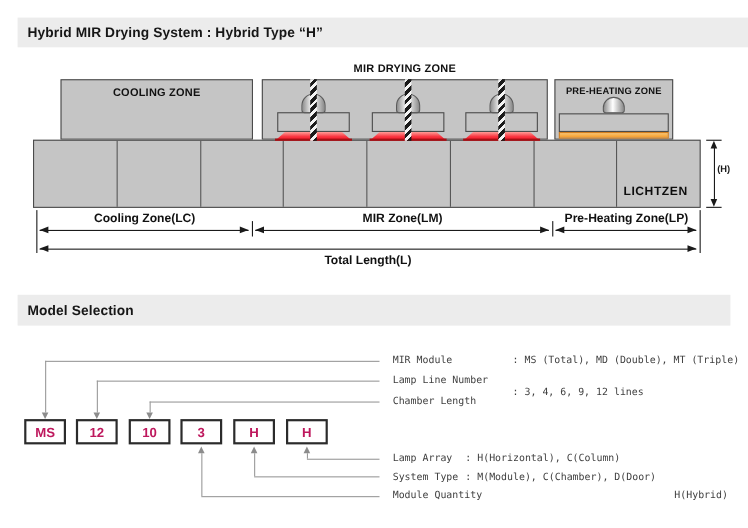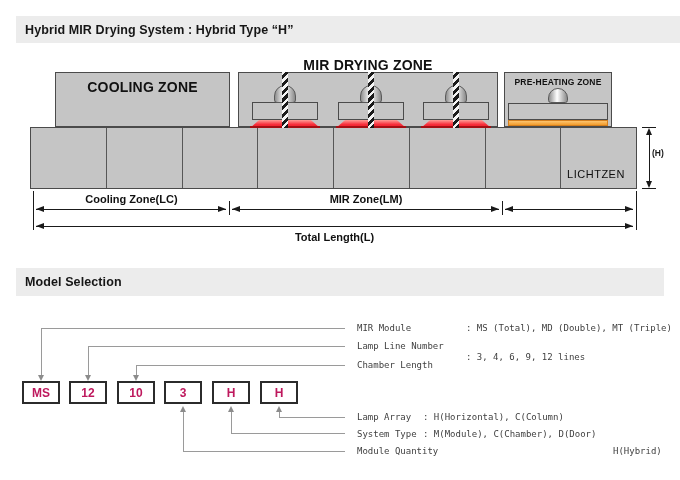--- a/index.html
+++ b/index.html
@@ -2,40 +2,40 @@
 <html><head>
 <meta charset="utf-8">
 <style>
   html,body{margin:0;padding:0;background:#fff;}
   .page{position:relative;width:680px;height:480px;background:#fff;overflow:hidden;
         font-family:"Liberation Sans",sans-serif;}
   .bar{position:absolute;background:#ececec;display:flex;align-items:center;
        padding-left:9px;box-sizing:border-box;}
   .bar-title{font-weight:bold;font-size:12.5px;color:#161616;letter-spacing:.1px;}
   .gray-box{position:absolute;background:#c5c5c5;border:1px solid #4b4b4b;box-sizing:border-box;}
-  .zone-title{position:absolute;text-align:center;font-weight:bold;font-size:14px;
+  .zone-title{position:absolute;text-align:center;font-weight:bold;font-size:10px;
               color:#111;letter-spacing:.2px;}
   .module{position:absolute;top:72px;width:66px;height:56px;}
   .rod{position:absolute;left:30px;top:0;width:6px;height:56px;z-index:5;
        background:repeating-linear-gradient(135deg,#f4f4f4 0 2.5px,#1a1a1a 2.5px 5.5px);}
   .dome{position:absolute;box-sizing:border-box;z-index:3;
         background:linear-gradient(90deg,#8f8f8f,#ffffff 45%,#8a8a8a);
         border:1px solid #5a5a5a;border-radius:11px 11px 3px 3px;}
   .housing{position:absolute;left:0;top:30px;width:66px;height:18px;background:#c5c5c5;
            border:1px solid #4b4b4b;box-sizing:border-box;z-index:2;}
   .glow{position:absolute;left:-2px;top:48px;width:70px;height:8px;z-index:1;
         background:linear-gradient(180deg,#ff9d97,#f8303c 55%,#ec1626);
         clip-path:polygon(13% 0,87% 0,100% 100%,0 100%);}
   .glow-base{position:absolute;left:-2px;top:54px;width:70px;height:2px;background:#a50f14;z-index:2;}
   .orange-strip{position:absolute;box-sizing:border-box;z-index:2;
         background:linear-gradient(180deg,#fcc46f,#f29b2a);border:1px solid #d47f1e;}
   .base{position:absolute;background:#c5c5c5;border:1px solid #4b4b4b;box-sizing:border-box;display:flex;}
   .base-seg{flex:1;border-right:1px solid #575757;}
   .base-seg:last-child{border-right:none;}
-  .brand{position:absolute;font-weight:normal;font-size:11px;letter-spacing:.5px;color:#0d0d0d;text-align:center;}
+  .brand{position:absolute;font-weight:bold;font-size:11px;letter-spacing:.5px;color:#0d0d0d;text-align:center;}
   .dl{position:absolute;background:#1a1a1a;}
   .dim{position:absolute;height:1px;background:#1a1a1a;}
   .al{position:absolute;left:0;top:-3px;width:0;height:0;border-top:3.5px solid transparent;
       border-bottom:3.5px solid transparent;border-right:8px solid #1a1a1a;}
   .ar{position:absolute;right:0;top:-3px;width:0;height:0;border-top:3.5px solid transparent;
       border-bottom:3.5px solid transparent;border-left:8px solid #1a1a1a;}
   .tri-up-dark{position:absolute;width:0;height:0;border-left:3.5px solid transparent;
       border-right:3.5px solid transparent;border-bottom:7px solid #1a1a1a;}
   .tri-down-dark{position:absolute;width:0;height:0;border-left:3.5px solid transparent;
       border-right:3.5px solid transparent;border-top:7px solid #1a1a1a;}
@@ -115,20 +115,21 @@
   <i class="tri-down-dark" style="left:646px;top:181px"></i>
   <div class="dim-small" style="left:652px;top:148px">(H)</div>
 
   <div class="dl" style="left:33px;top:191px;width:1px;height:39px"></div>
   <div class="dl" style="left:229px;top:201px;width:1px;height:14px"></div>
   <div class="dl" style="left:502px;top:201px;width:1px;height:14px"></div>
   <div class="dl" style="left:636px;top:191px;width:1px;height:39px"></div>
 
   <div class="dim-label" style="left:230px;top:193px;width:272px">MIR Zone(LM)</div>
   <div class="dim-label" style="left:33px;top:193px;width:197px">Cooling Zone(LC)</div>
+  <div class="dim-label" style="left:502px;top:193px;width:135px">Pre-Heating Zone(LP)</div>
 
   <div class="dim" style="left:36px;top:209px;width:190px">
     <i class="al"></i>
     <i class="ar"></i>
   </div>
   <div class="dim" style="left:232px;top:209px;width:267px">
     <i class="al"></i>
     <i class="ar"></i>
   </div>
   <div class="dim" style="left:505px;top:209px;width:128px">

